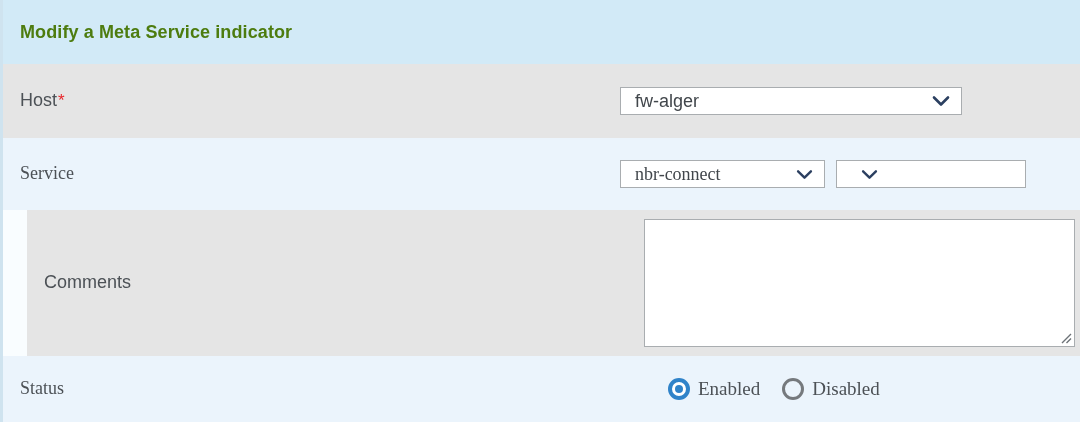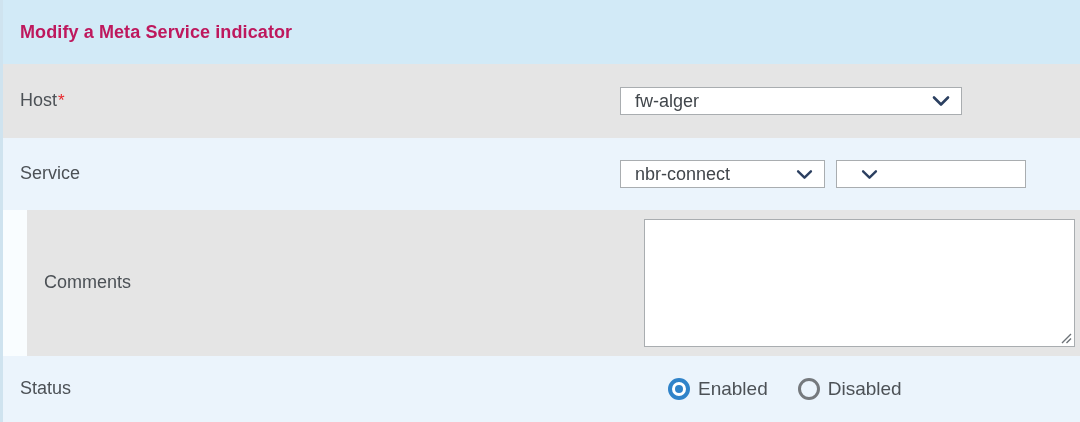--- a/index.html
+++ b/index.html
@@ -31,34 +31,34 @@
     flex: 0 0 64px;
     background: #d2eaf7;
     display: flex;
     align-items: center;
     padding-left: 17px;
     box-sizing: border-box;
   }
   .panel-header-title {
     font-size: 18px;
     font-weight: bold;
-    color: #be185d;
+    color: #4d7c0f;
     letter-spacing: 0.1px;
     text-align: right;
   }
 
   
   .form-row {
     display: flex;
     align-items: center;
     box-sizing: border-box;
     padding-left: 17px;
   }
   .form-row.alt-a { background: #e5e5e5; }
-  .form-row.alt-b { background: #ebf4fc; }
+  .form-row.alt-b { background: #ebf4fc; font-family: Liberation Serif, serif; }
 
   .row-host     { height: 74px; }
   .row-service  { height: 72px; }
   .row-comments { height: 146px; margin-left: 24px; }
   .row-status   { height: 66px; gap: 48px; }
 
   .field-label {
     width: 600px;
     flex: 0 0 600px;
     font-size: 18px;
@@ -124,21 +124,21 @@
   }
 
   
   .radio-group {
     display: flex;
     align-items: center;
   }
   .radio-option {
     display: flex;
     align-items: center;
-    margin-right: 30px;
+    margin-right: 22px;
     cursor: pointer;
   }
   .radio-option:last-child { margin-right: 0; }
   .radio-mark {
     width: 22px;
     height: 22px;
     border-radius: 50%;
     box-sizing: border-box;
     flex: 0 0 auto;
     margin-right: 8px;

